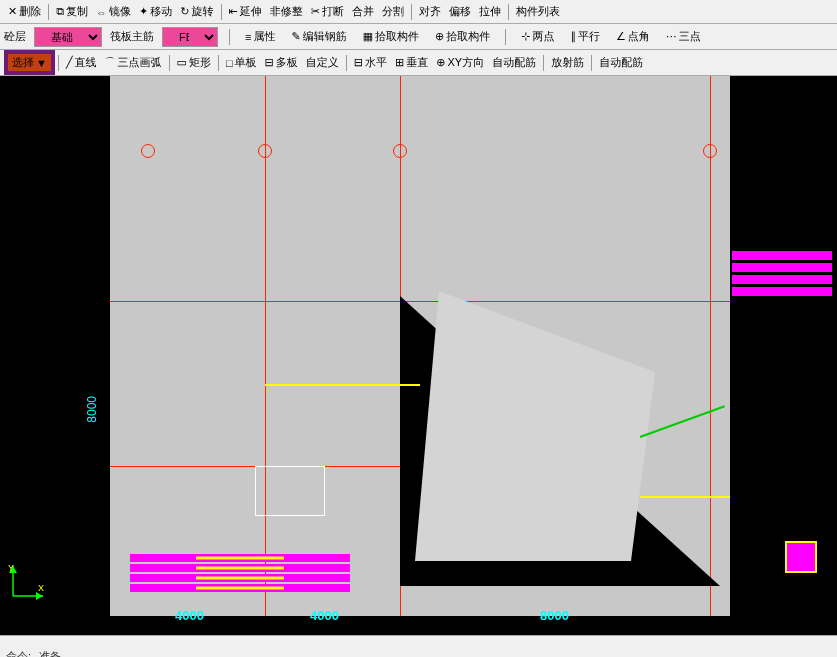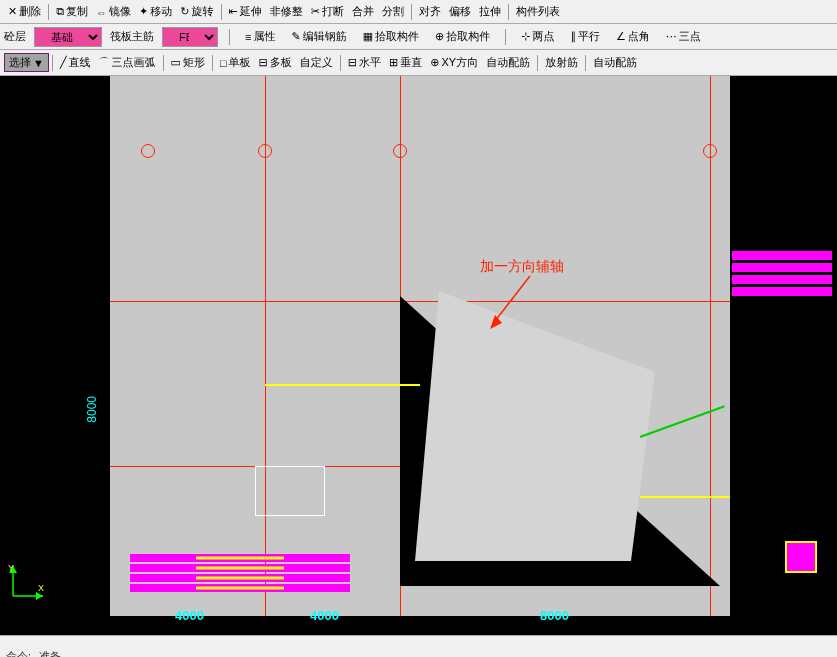--- a/index.html
+++ b/index.html
@@ -413,21 +413,21 @@
     <span>∠</span>
     <span>点角</span>
   </button>
   <button class="toolbar-btn">
     <span>⋯</span>
     <span>三点</span>
   </button>
 </div>
 
 <div class="toolbar-row row3">
-  <button class="toolbar-btn" style="border:1px solid #701a75; background:#a3a3a3">
+  <button class="toolbar-btn" style="border:4px solid #701a75; background:#c2410c">
     <span>选择</span>
     <span>▼</span>
   </button>
   <span class="toolbar-sep"></span>
   <button class="toolbar-btn">
     <span>╱</span>
     <span>直线</span>
   </button>
   <button class="toolbar-btn">
     <span>⌒</span>
@@ -522,27 +522,20 @@
     <div class="mbar"></div>
     <div class="mbar"></div>
   </div>
 
   <div class="magenta-right-box"></div>
 
   <div class="white-rect"></div>
 
   <div class="left-label">8000</div>
 
-  <div class="annotation">
-    <svg width="160" height="100">
-      <text x="30" y="20" fill="#ff2200" font-size="14" font-family="SimSun,sans-serif">加一方向辅轴</text>
-      <line x1="80" y1="25" x2="45" y2="70" stroke="#ff2200" stroke-width="1.5"></line>
-      <polygon points="40,78 45,64 52,72" fill="#ff2200"></polygon>
-    </svg>
-  </div>
 
   <div class="dim-label" style="left:175px; bottom:12px">4000</div>
   <div class="dim-label" style="left:310px; bottom:12px">4000</div>
   <div class="dim-label" style="left:540px; bottom:12px">8000</div>
 
   <div class="coord-indicator">
     <svg width="40" height="40">
       <line x1="5" y1="35" x2="35" y2="35" stroke="#00ff00" stroke-width="1.5"></line>
       <polygon points="35,35 28,31 28,39" fill="#00ff00"></polygon>
       <line x1="5" y1="35" x2="5" y2="5" stroke="#00ff00" stroke-width="1.5"></line>

